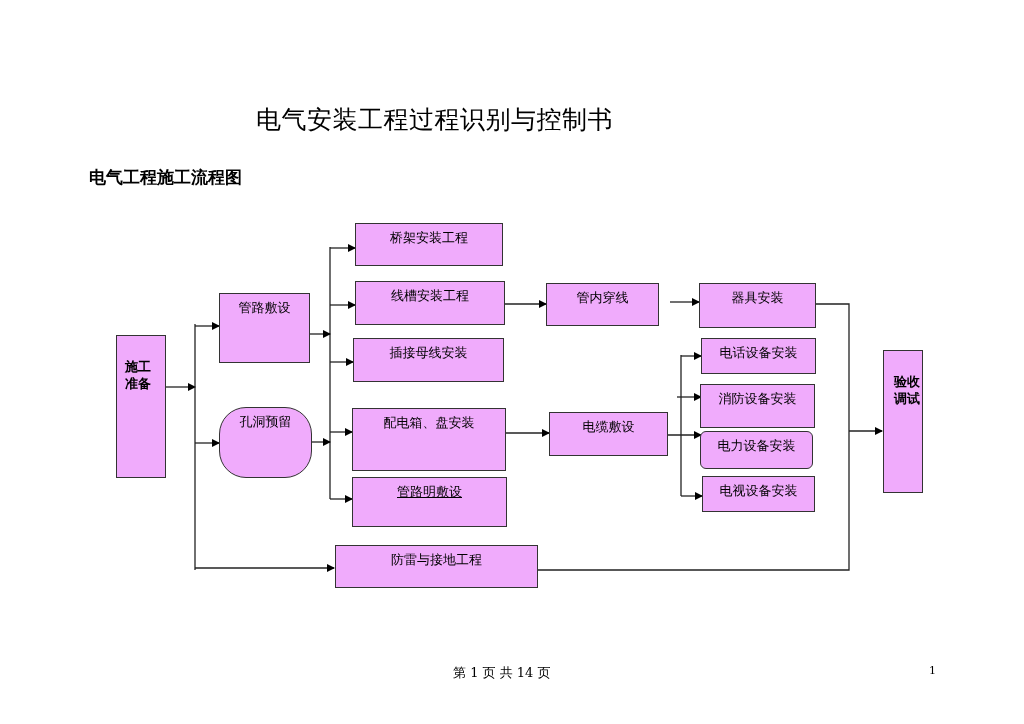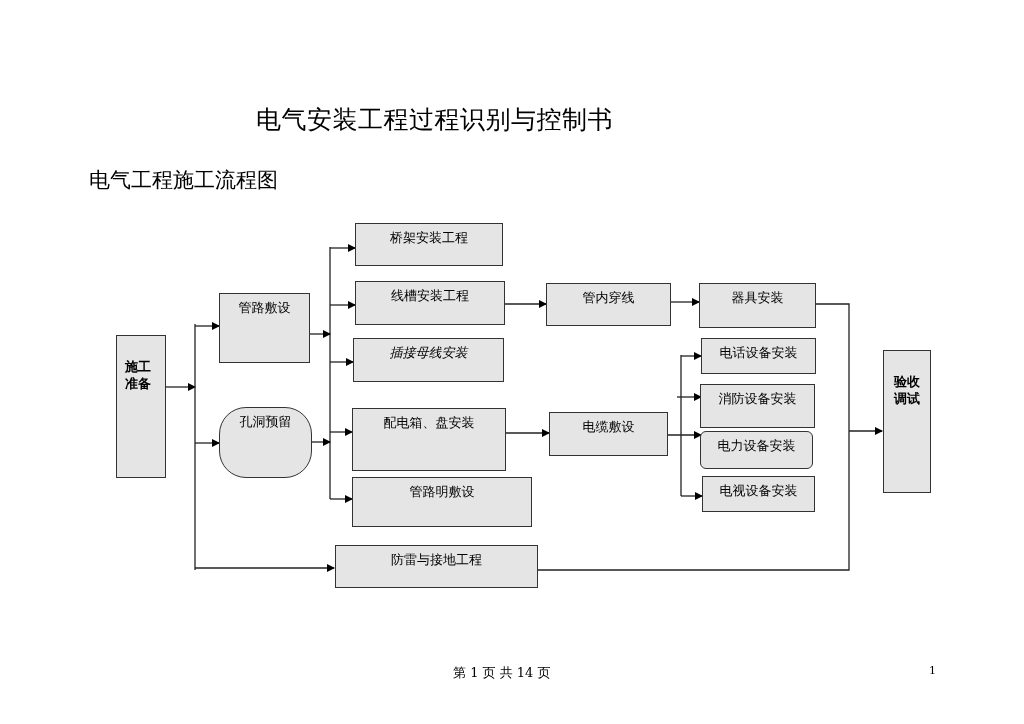--- a/index.html
+++ b/index.html
@@ -1,21 +1,21 @@
 <!DOCTYPE html>
 <html><head>
   <meta charset="utf-8">
   <style>
     html, body { margin: 0; padding: 0; background: #ffffff; }
     body { width: 1024px; height: 724px; position: relative; overflow: hidden;
            font-family: "DejaVu Sans", "Liberation Sans", sans-serif; color: #000; }
     .title { position: absolute; left: 256px; top: 103px; font-size: 25px; letter-spacing: 0.5px; }
-    .subtitle { position: absolute; left: 89px; top: 166px; font-size: 21px; font-weight: normal; }
+    .subtitle { position: absolute; left: 89px; top: 166px; font-size: 17px; font-weight: bold; }
     svg.flow { position: absolute; left: 0; top: 0; }
-    .box { position: absolute; box-sizing: border-box; border: 1.5px solid #333; background: #e5e5e5;
+    .box { position: absolute; box-sizing: border-box; border: 1.5px solid #333; background: #f0abfc;
            font-size: 13px; text-align: center; padding-top: 6px; line-height: 16px; }
     .box.bold { font-weight: bold; font-size: 13px; text-align: left; padding-left: 8px; padding-top: 22px; line-height: 17px; }
     .box.bold.right { padding-left: 10px; padding-top: 22px; }
     .footer { position: absolute; left: 453px; top: 664px; font-size: 13px; font-family: "DejaVu Serif", "Liberation Serif", serif; }
     .pagenum { position: absolute; left: 929px; top: 664px; font-size: 11px; font-family: "DejaVu Serif", "Liberation Serif", serif; }
   </style>
 </head>
 <body>
 
 <div class="title">电气安装工程过程识别与控制书</div>
@@ -59,30 +59,30 @@
     <line x1="849" y1="431" x2="882" y2="431" marker-end="url(#arr)"></line>
   </g>
 </svg>
 
 <div class="box bold" style="left:116px;top:335px;width:50px;height:143px;">施工<br>准备</div>
 <div class="box" style="left:219px;top:293px;width:91px;height:70px;text-align:center;">管路敷设</div>
 <div class="box" style="left:219px;top:407px;width:93px;height:71px;border-radius:27px;">孔洞预留</div>
 
 <div class="box" style="left:355px;top:223px;width:148px;height:43px;">桥架安装工程</div>
 <div class="box" style="left:355px;top:281px;width:150px;height:44px;">线槽安装工程</div>
-<div class="box" style="left:353px;top:338px;width:151px;height:44px;font-style:italic;">插接母线安装</div>
+<div class="box" style="left:353px;top:338px;width:151px;height:44px;">插接母线安装</div>
 <div class="box" style="left:352px;top:408px;width:154px;height:63px;">配电箱、盘安装</div>
-<div class="box" style="left:352px;top:477px;width:180px;height:50px;">管路明敷设</div>
+<div class="box" style="left:352px;top:477px;width:155px;height:50px;text-decoration:underline;">管路明敷设</div>
 <div class="box" style="left:335px;top:545px;width:203px;height:43px;">防雷与接地工程</div>
 
-<div class="box" style="left:546px;top:283px;width:125px;height:43px;">管内穿线</div>
+<div class="box" style="left:546px;top:283px;width:113px;height:43px;">管内穿线</div>
 <div class="box" style="left:549px;top:412px;width:119px;height:44px;">电缆敷设</div>
 
 <div class="box" style="left:699px;top:283px;width:117px;height:45px;">器具安装</div>
 <div class="box" style="left:701px;top:338px;width:115px;height:36px;">电话设备安装</div>
 <div class="box" style="left:700px;top:384px;width:115px;height:44px;">消防设备安装</div>
 <div class="box" style="left:700px;top:431px;width:113px;height:38px;border-radius:6px;">电力设备安装</div>
 <div class="box" style="left:702px;top:476px;width:113px;height:36px;">电视设备安装</div>
 
-<div class="box bold right" style="left:883px;top:350px;width:48px;height:143px;">验收<br>调试</div>
+<div class="box bold right" style="left:883px;top:350px;width:40px;height:143px;">验收<br>调试</div>
 
 <div class="footer">第 1 页 共 14 页</div>
 <div class="pagenum">1</div>
 
 </body></html>

